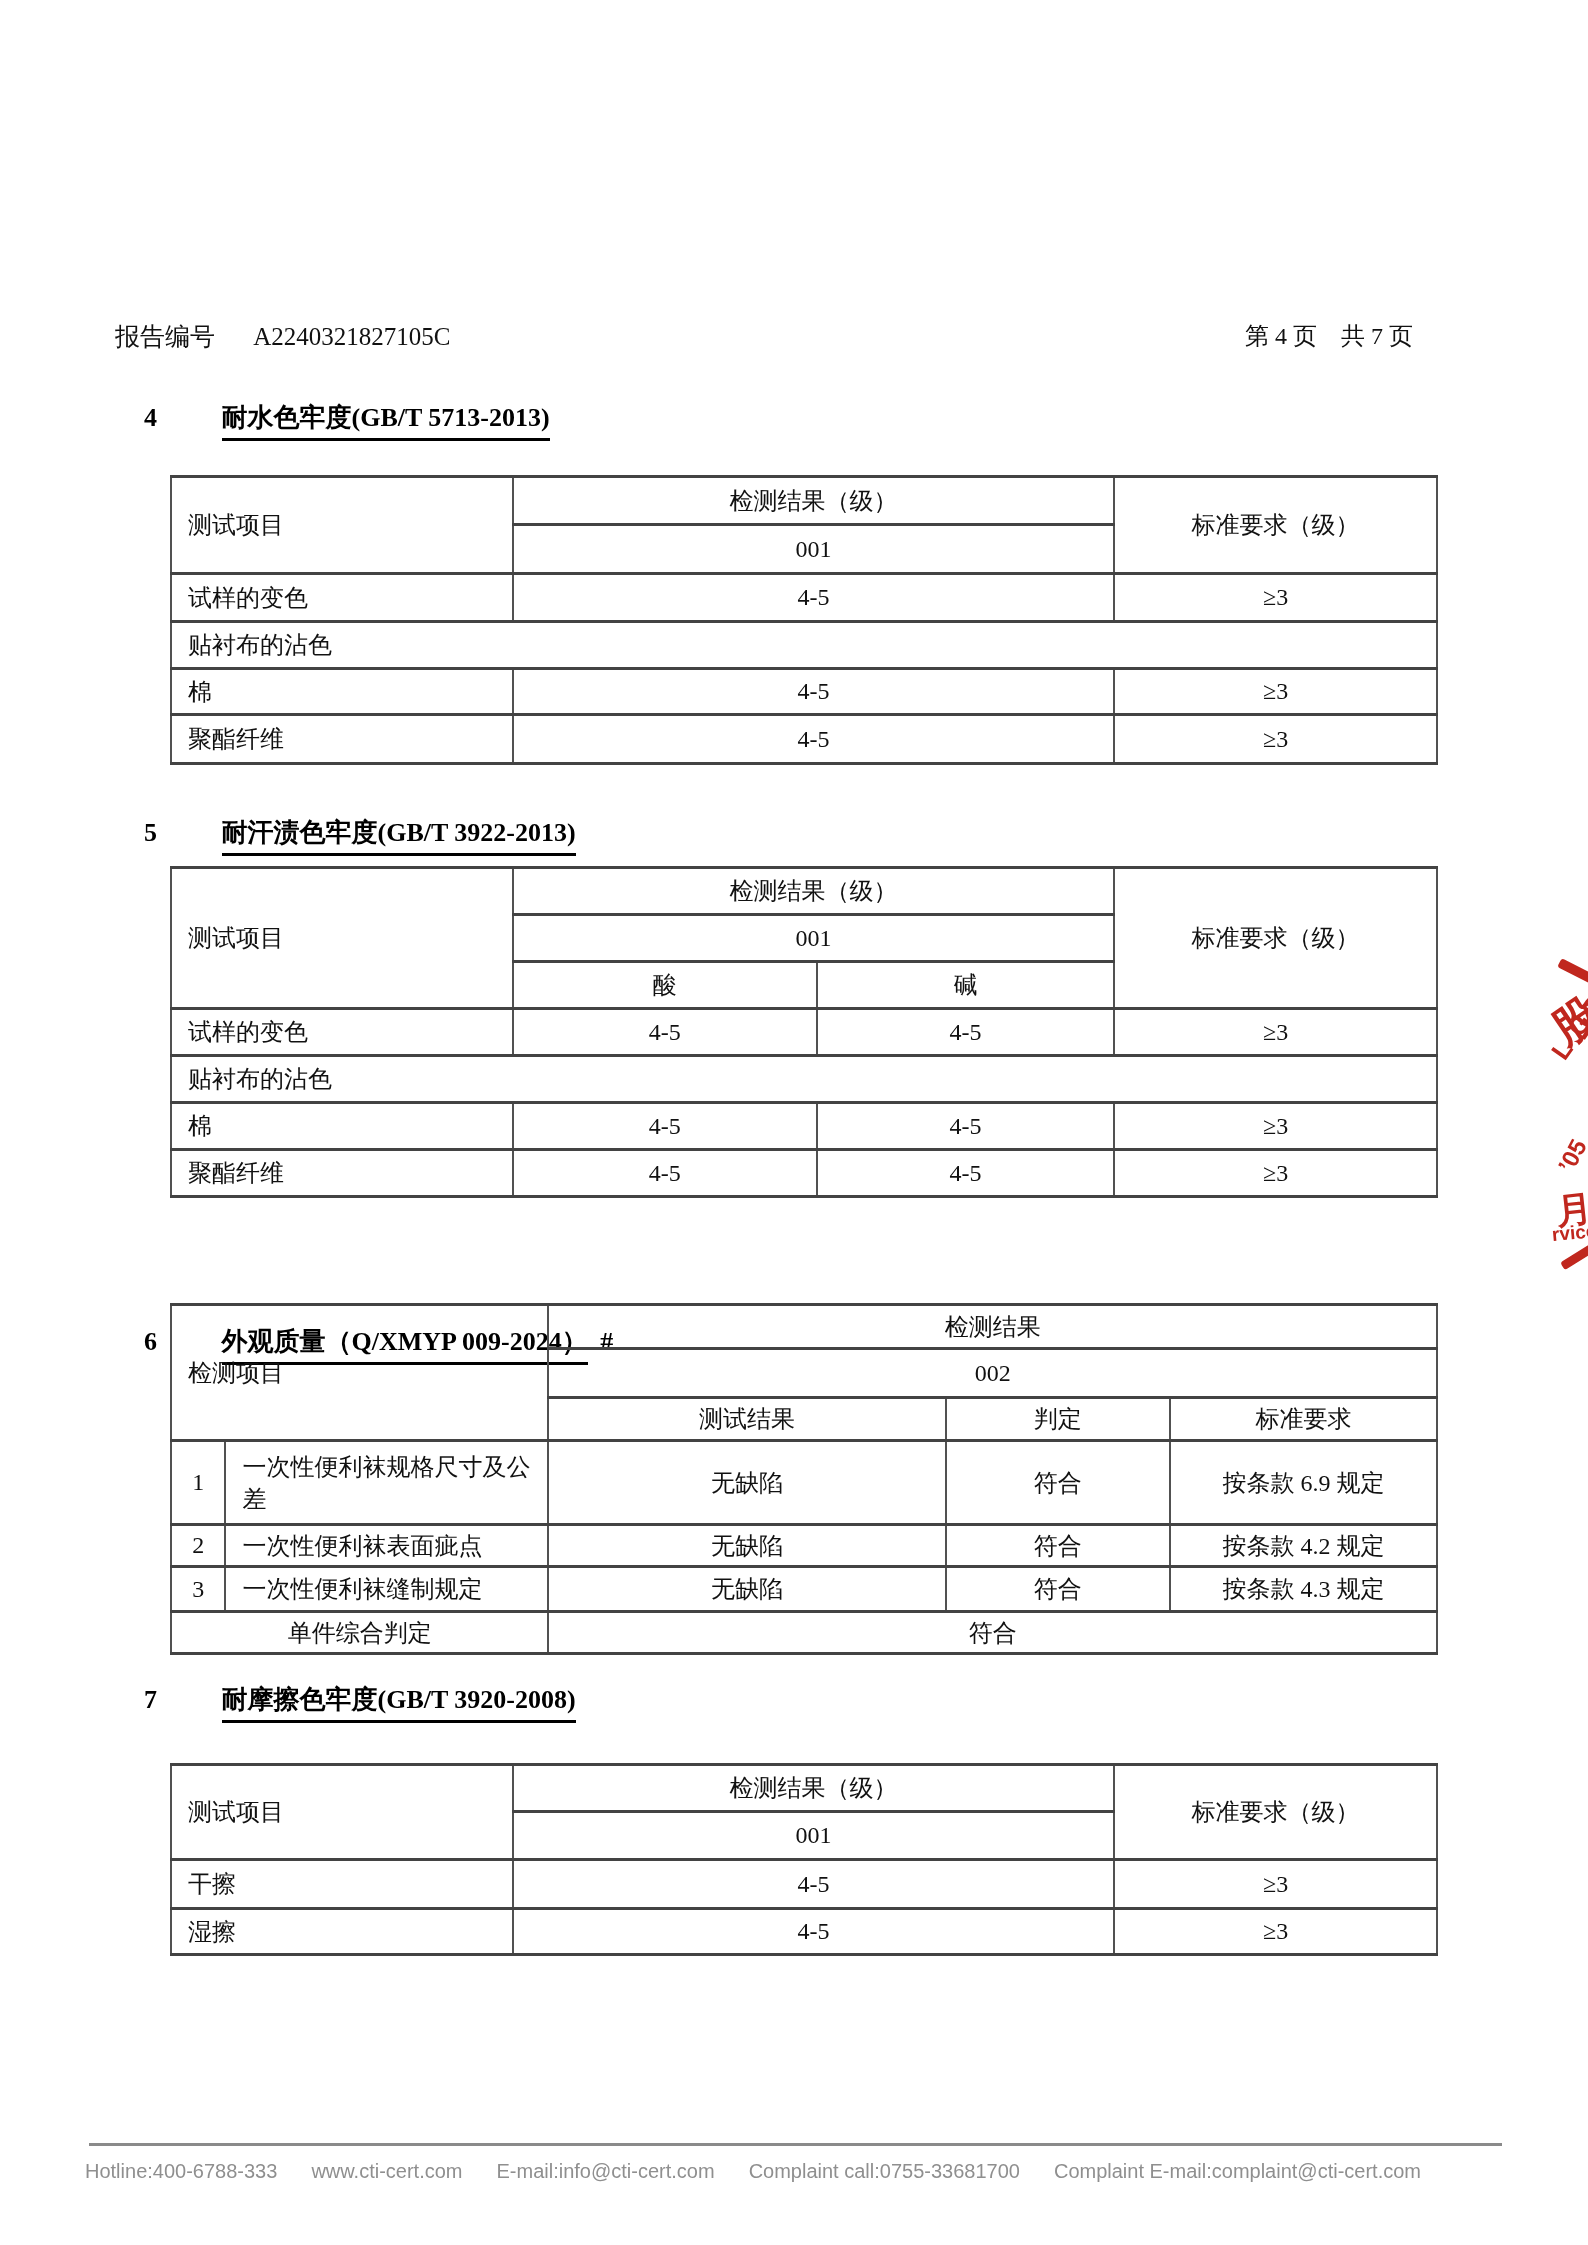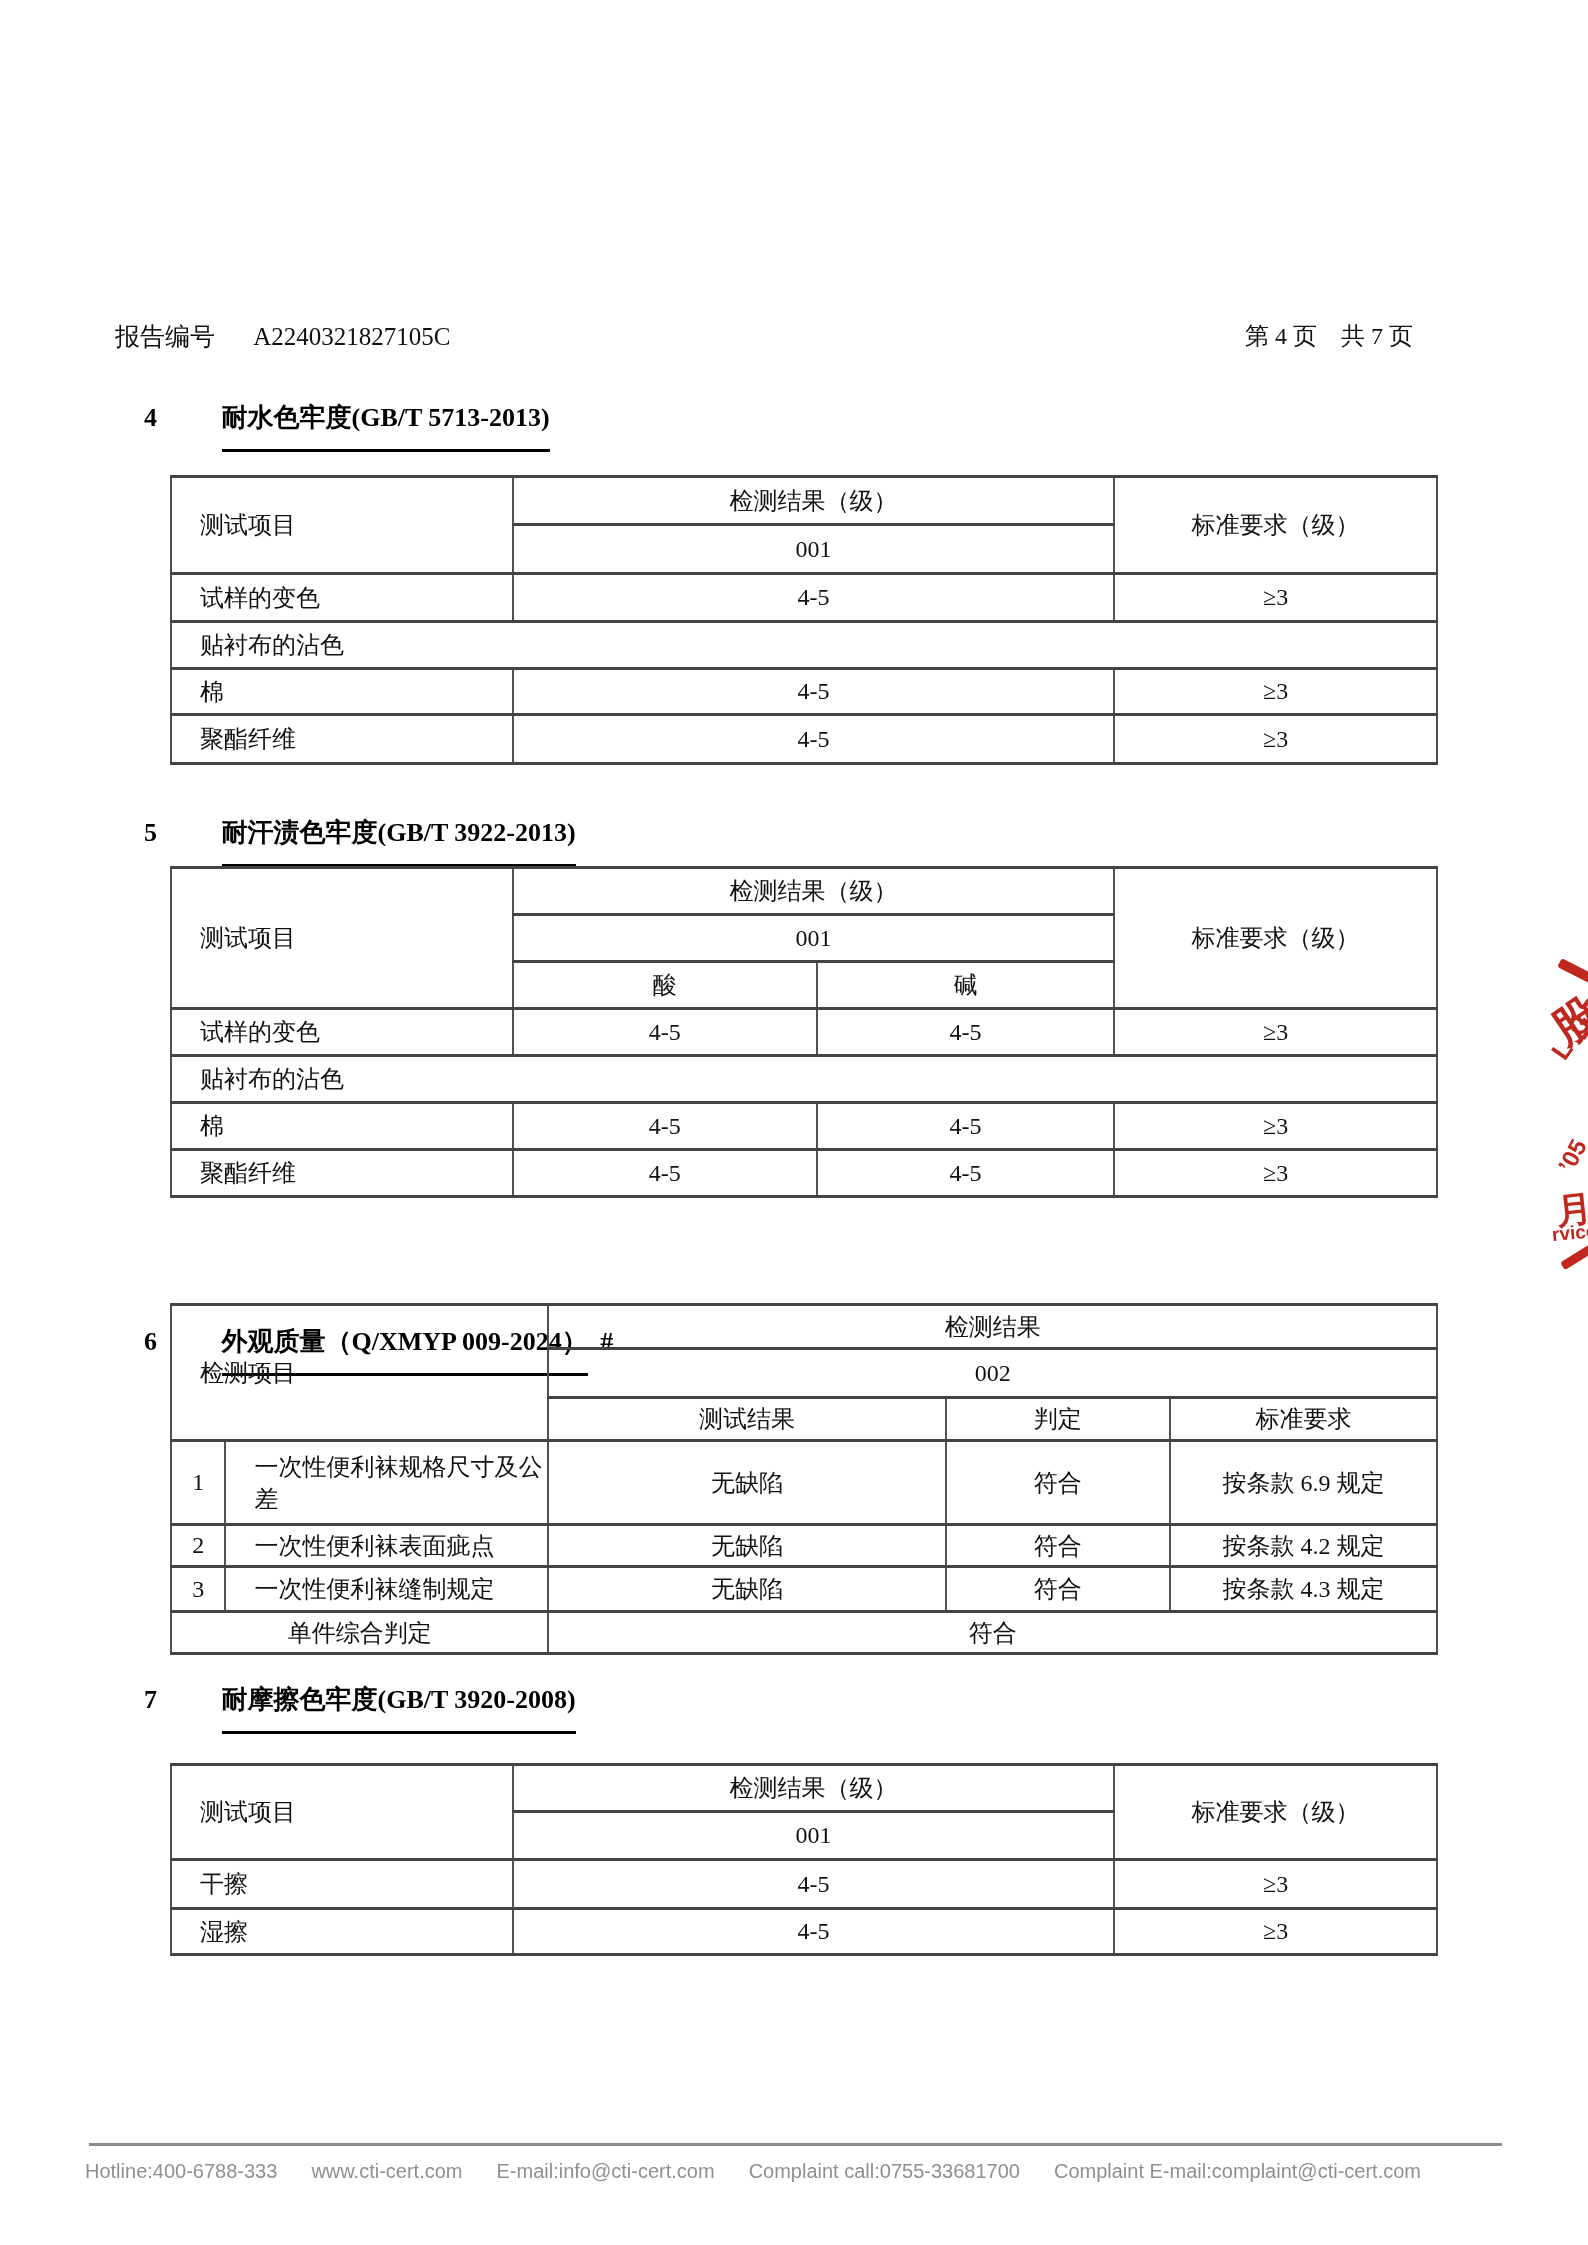--- a/index.html
+++ b/index.html
@@ -35,37 +35,37 @@
     letter-spacing:12px;color:#000;
   }
   
   .meta-line{position:absolute;top:320px;left:115px;right:175px;font-size:25px;}
   .meta-label{display:inline-block;}
   .meta-number{display:inline-block;margin-left:32px;}
   .meta-page{position:absolute;right:0;top:0;font-size:24px;}
   
   .sec{position:absolute;left:144px;font-size:26px;font-weight:bold;color:#000;}
   .sec-no{display:inline-block;}
-  .sec-title{display:inline-block;margin-left:58px;border-bottom:3px solid #000;padding-bottom:14px;}
+  .sec-title{display:inline-block;margin-left:58px;border-bottom:3px solid #000;padding-bottom:3px;}
   .sec-suffix{display:inline-block;margin-left:6px;}
   #sec4{top:400px;} #sec5{top:815px;} #sec6{top:1324px;} #sec7{top:1682px;font-family:Liberation Serif, serif;}
   
   table.rpt{
     position:absolute;left:170px;width:1268px;
     border-collapse:collapse;table-layout:fixed;
     font-size:24px;color:#111;
   }
   table.rpt td{
     border:2px solid #515151;
     border-top:3px solid #434343;
     border-bottom:3px solid #434343;
     text-align:center;vertical-align:middle;
     padding:0;overflow:hidden;
   }
-  table.rpt td.lft{text-align:left;padding-left:28px;}
+  table.rpt td.lft{text-align:left;padding-left:16px;}
   #table1{top:475px;} #table2{top:866px;} #table3{top:1303px;} #table4{top:1763px;}
   
   .footer-line{position:absolute;top:2143px;left:89px;width:1413px;height:3px;background:#8a8a8a;}
   .footer{
     position:absolute;top:2160px;left:85px;right:60px;
     display:flex;column-gap:34px;
     font-family:"Liberation Sans","DejaVu Sans",sans-serif;
     font-size:20px;color:#8f8f8f;white-space:nowrap;
   }
   

